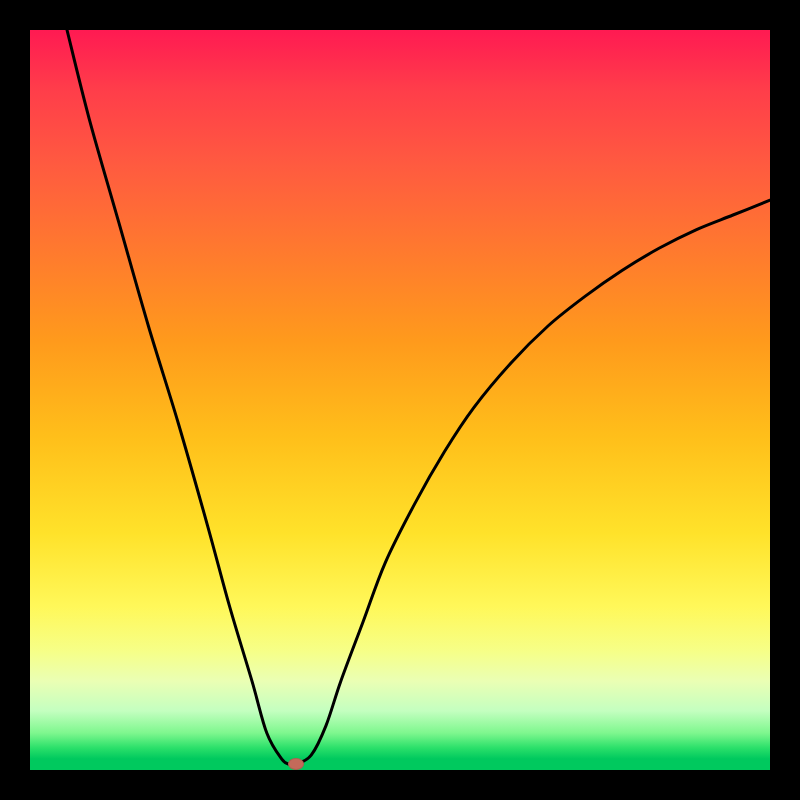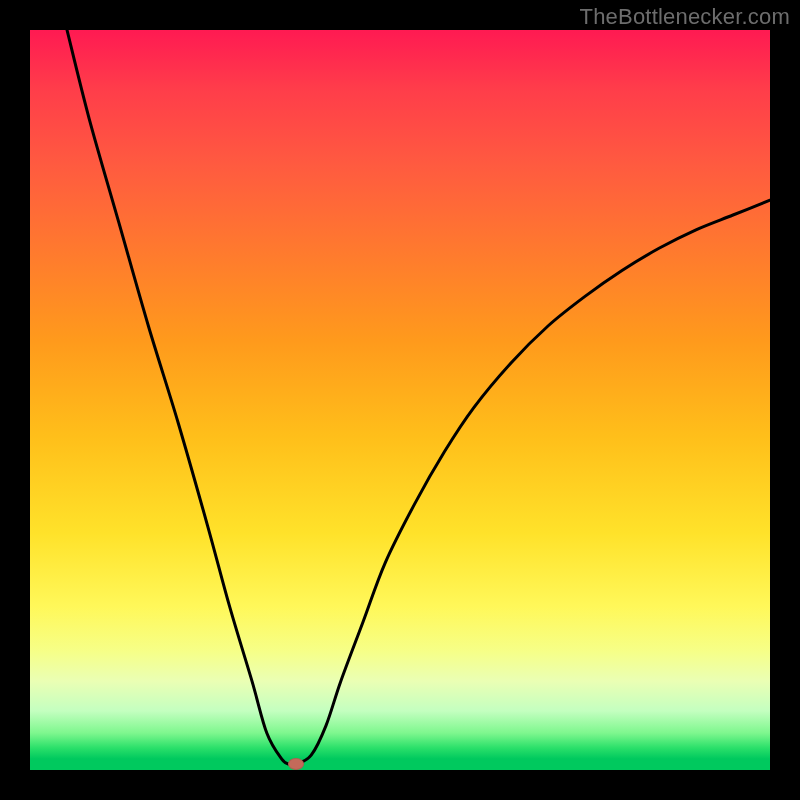--- a/index.html
+++ b/index.html
@@ -68,21 +68,20 @@
     font-family: Arial, Helvetica, sans-serif;
     font-size: 22px;
     letter-spacing: 0.2px;
     user-select: none;
   }
 </style>
 </head>
 <body>
 
 <div class="frame">
-  <div class="watermark">TheBottlenecker.com</div>
   <div class="plot">
     <div class="gradient"></div>
     <svg class="curve" viewBox="0 0 740 740" preserveAspectRatio="none">
       <path id="curve-path" d="M 37,0 C 40.7,14.799999999999992 50.56666666666667,56.73333333333329 59.2,88.79999999999995 C 67.83333333333334,120.86666666666662 78.93333333333334,157.86666666666665 88.8,192.39999999999998 C 98.66666666666666,226.9333333333333 108.53333333333333,262.7 118.4,296 C 128.26666666666668,329.3 138.13333333333333,358.90000000000003 148,392.20000000000005 C 157.86666666666667,425.50000000000006 168.96666666666667,464.96666666666664 177.6,495.79999999999995 C 186.23333333333332,526.6333333333333 192.4,551.3000000000001 199.8,577.2 C 207.20000000000002,603.1 215.83333333333334,630.2333333333333 222,651.2 C 228.16666666666666,672.1666666666667 231.86666666666667,690.05 236.8,703 C 241.73333333333335,715.95 247.90000000000003,723.72 251.60000000000002,728.9 C 255.3,734.0799999999999 256.53333333333336,733.2166666666667 259,734.08 C 261.46666666666664,734.9433333333334 262.7,735.5600000000001 266.4,734.08 C 270.09999999999997,732.6 276.26666666666665,731.6133333333333 281.2,725.2 C 286.1333333333333,718.7866666666667 291.06666666666666,707.9333333333334 296,695.6 C 300.93333333333334,683.2666666666667 304.6333333333333,668.4666666666667 310.8,651.2 C 316.9666666666667,633.9333333333334 325.6,611.7333333333333 333,592 C 340.4,572.2666666666667 346.56666666666666,552.5333333333333 355.2,532.8 C 363.8333333333333,513.0666666666666 374.93333333333334,492.1 384.8,473.6 C 394.6666666666667,455.1 404.53333333333336,437.83333333333337 414.40000000000003,421.8 C 424.2666666666667,405.76666666666665 432.9,392.20000000000005 444,377.40000000000003 C 455.1,362.6 468.6666666666667,346.5666666666666 481,332.99999999999994 C 493.3333333333333,319.4333333333333 505.6666666666667,307.1 518,296 C 530.3333333333334,284.9 542.6666666666666,275.65 555,266.4 C 567.3333333333334,257.15 579.6666666666666,248.5166666666666 592,240.49999999999994 C 604.3333333333334,232.4833333333333 616.6666666666666,225.08333333333337 629,218.30000000000007 C 641.3333333333334,211.51666666666677 653.6666666666666,205.35000000000008 666,199.80000000000007 C 678.3333333333334,194.25000000000006 690.6666666666666,189.93333333333337 703,185 C 715.3333333333334,180.06666666666663 733.8333333333334,172.6666666666666 740,170.19999999999993" fill="none" stroke="#000" stroke-width="3" stroke-linejoin="round" stroke-linecap="round"></path>
     </svg>
     <div id="marker" class="marker" style="left: 258.4px; top: 728.08px; background: rgb(196, 106, 90);"></div>
   </div>
 </div>
 
 </body></html>

